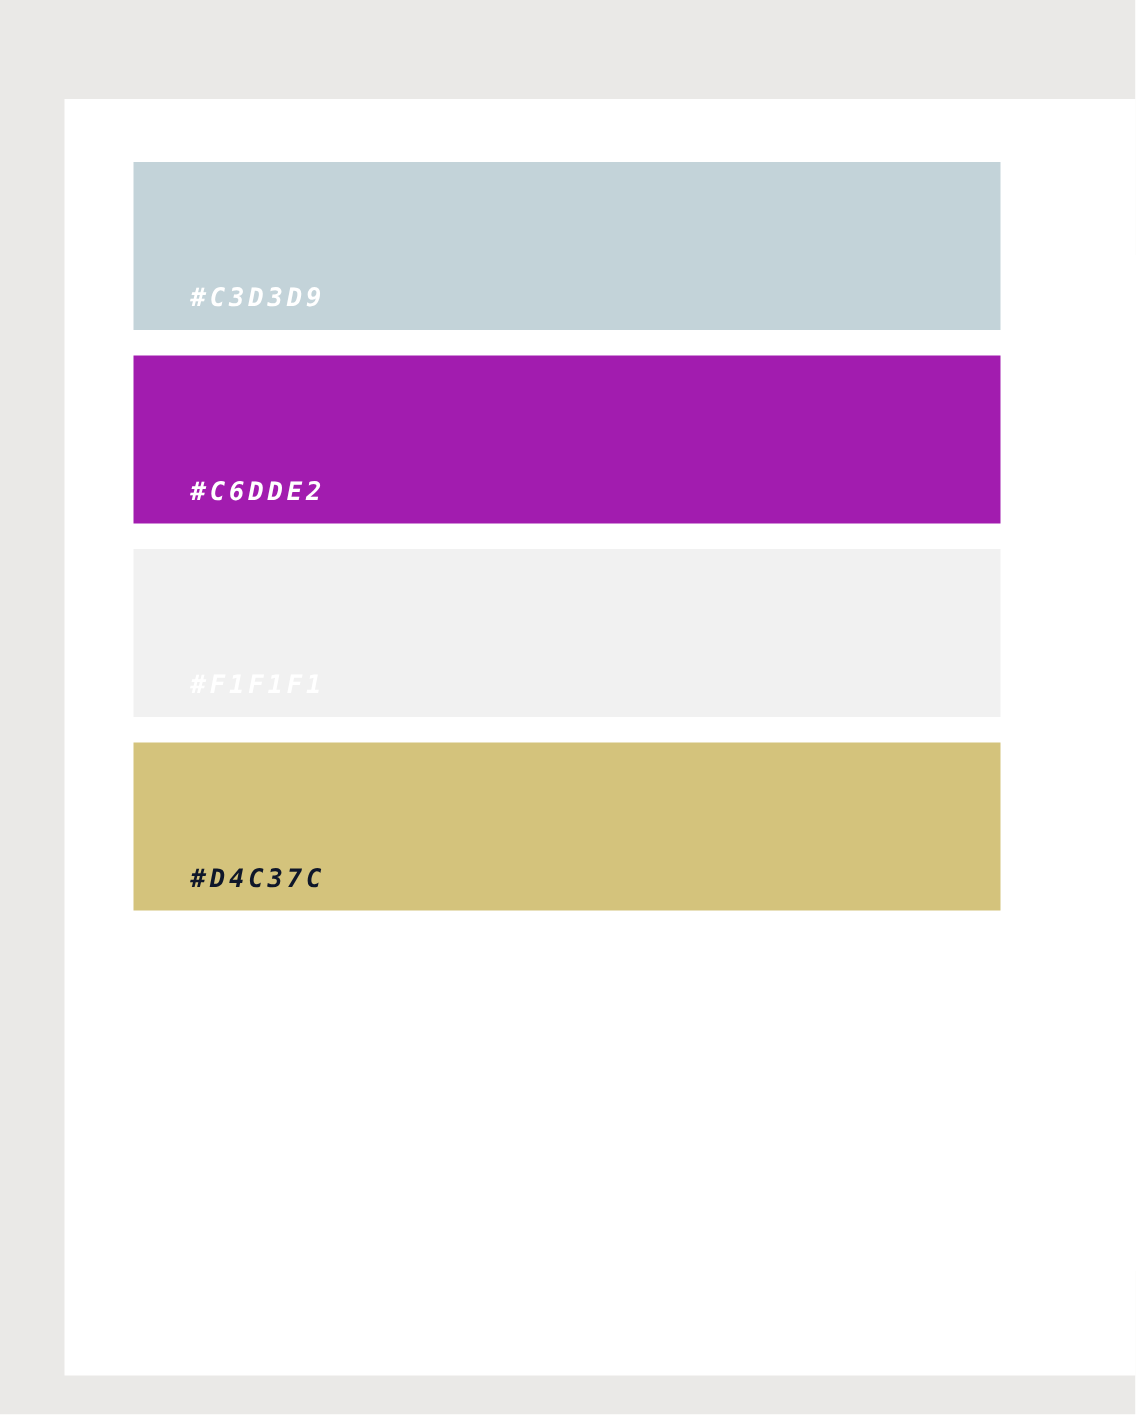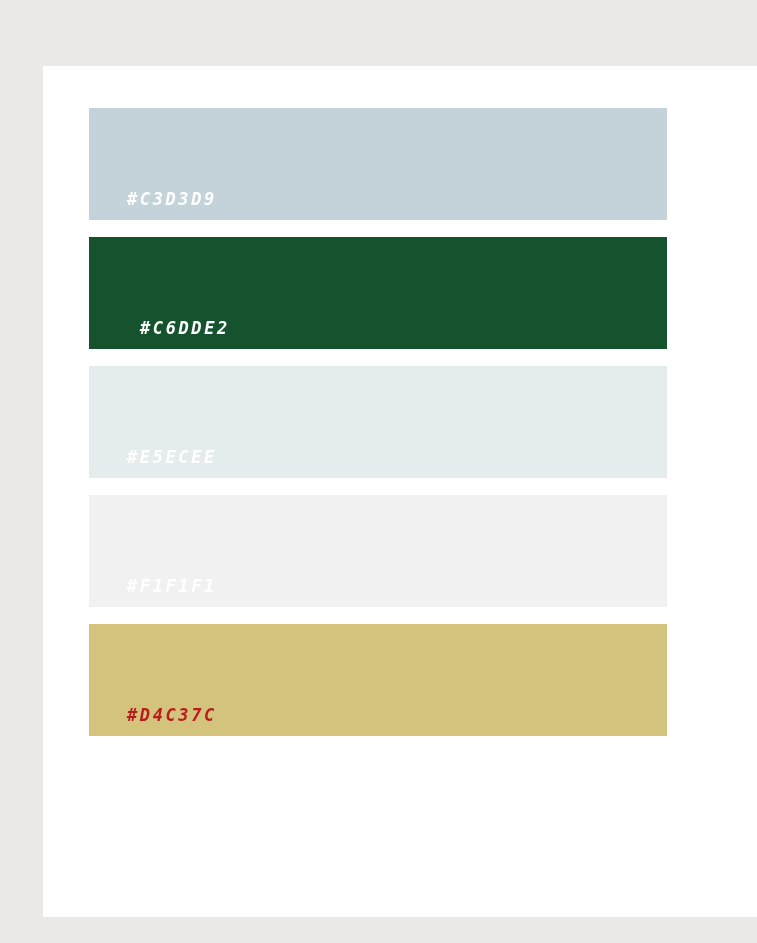--- a/index.html
+++ b/index.html
@@ -71,32 +71,29 @@
 
 <div id="palette-page" style="background: rgb(234, 233, 231);">
   <div id="palette-card" style="background: rgb(255, 255, 255);">
 
     <div id="swatch-list">
 
       <div class="swatch-row" style="background:#C3D3D9;">
         <span class="swatch-label" style="color: rgb(255, 255, 255);">#C3D3D9</span>
       </div>
 
-      <div class="swatch-row" style="background:#14532d;padding-left:13px;">
+      <div class="swatch-row" style="background:#a21caf;">
         <span class="swatch-label" style="color: rgb(255, 255, 255);">#C6DDE2</span>
       </div>
 
 
-      <div class="swatch-row" style="background:#E5ECEE;">
-        <span class="swatch-label" style="color: rgb(255, 255, 255);">#E5ECEE</span>
-      </div>
 
       <div class="swatch-row" style="background:#F1F1F1;">
         <span class="swatch-label" style="color: rgb(255, 255, 255);">#F1F1F1</span>
       </div>
 
       <div class="swatch-row" style="background:#D4C37C;">
-        <span class="swatch-label" style="color: #b91c1c; text-align: right;">#D4C37C</span>
+        <span class="swatch-label" style="color: #0f172a; text-align: right;">#D4C37C</span>
       </div>
 
     </div>
   </div>
 </div>
 
 </body></html>

